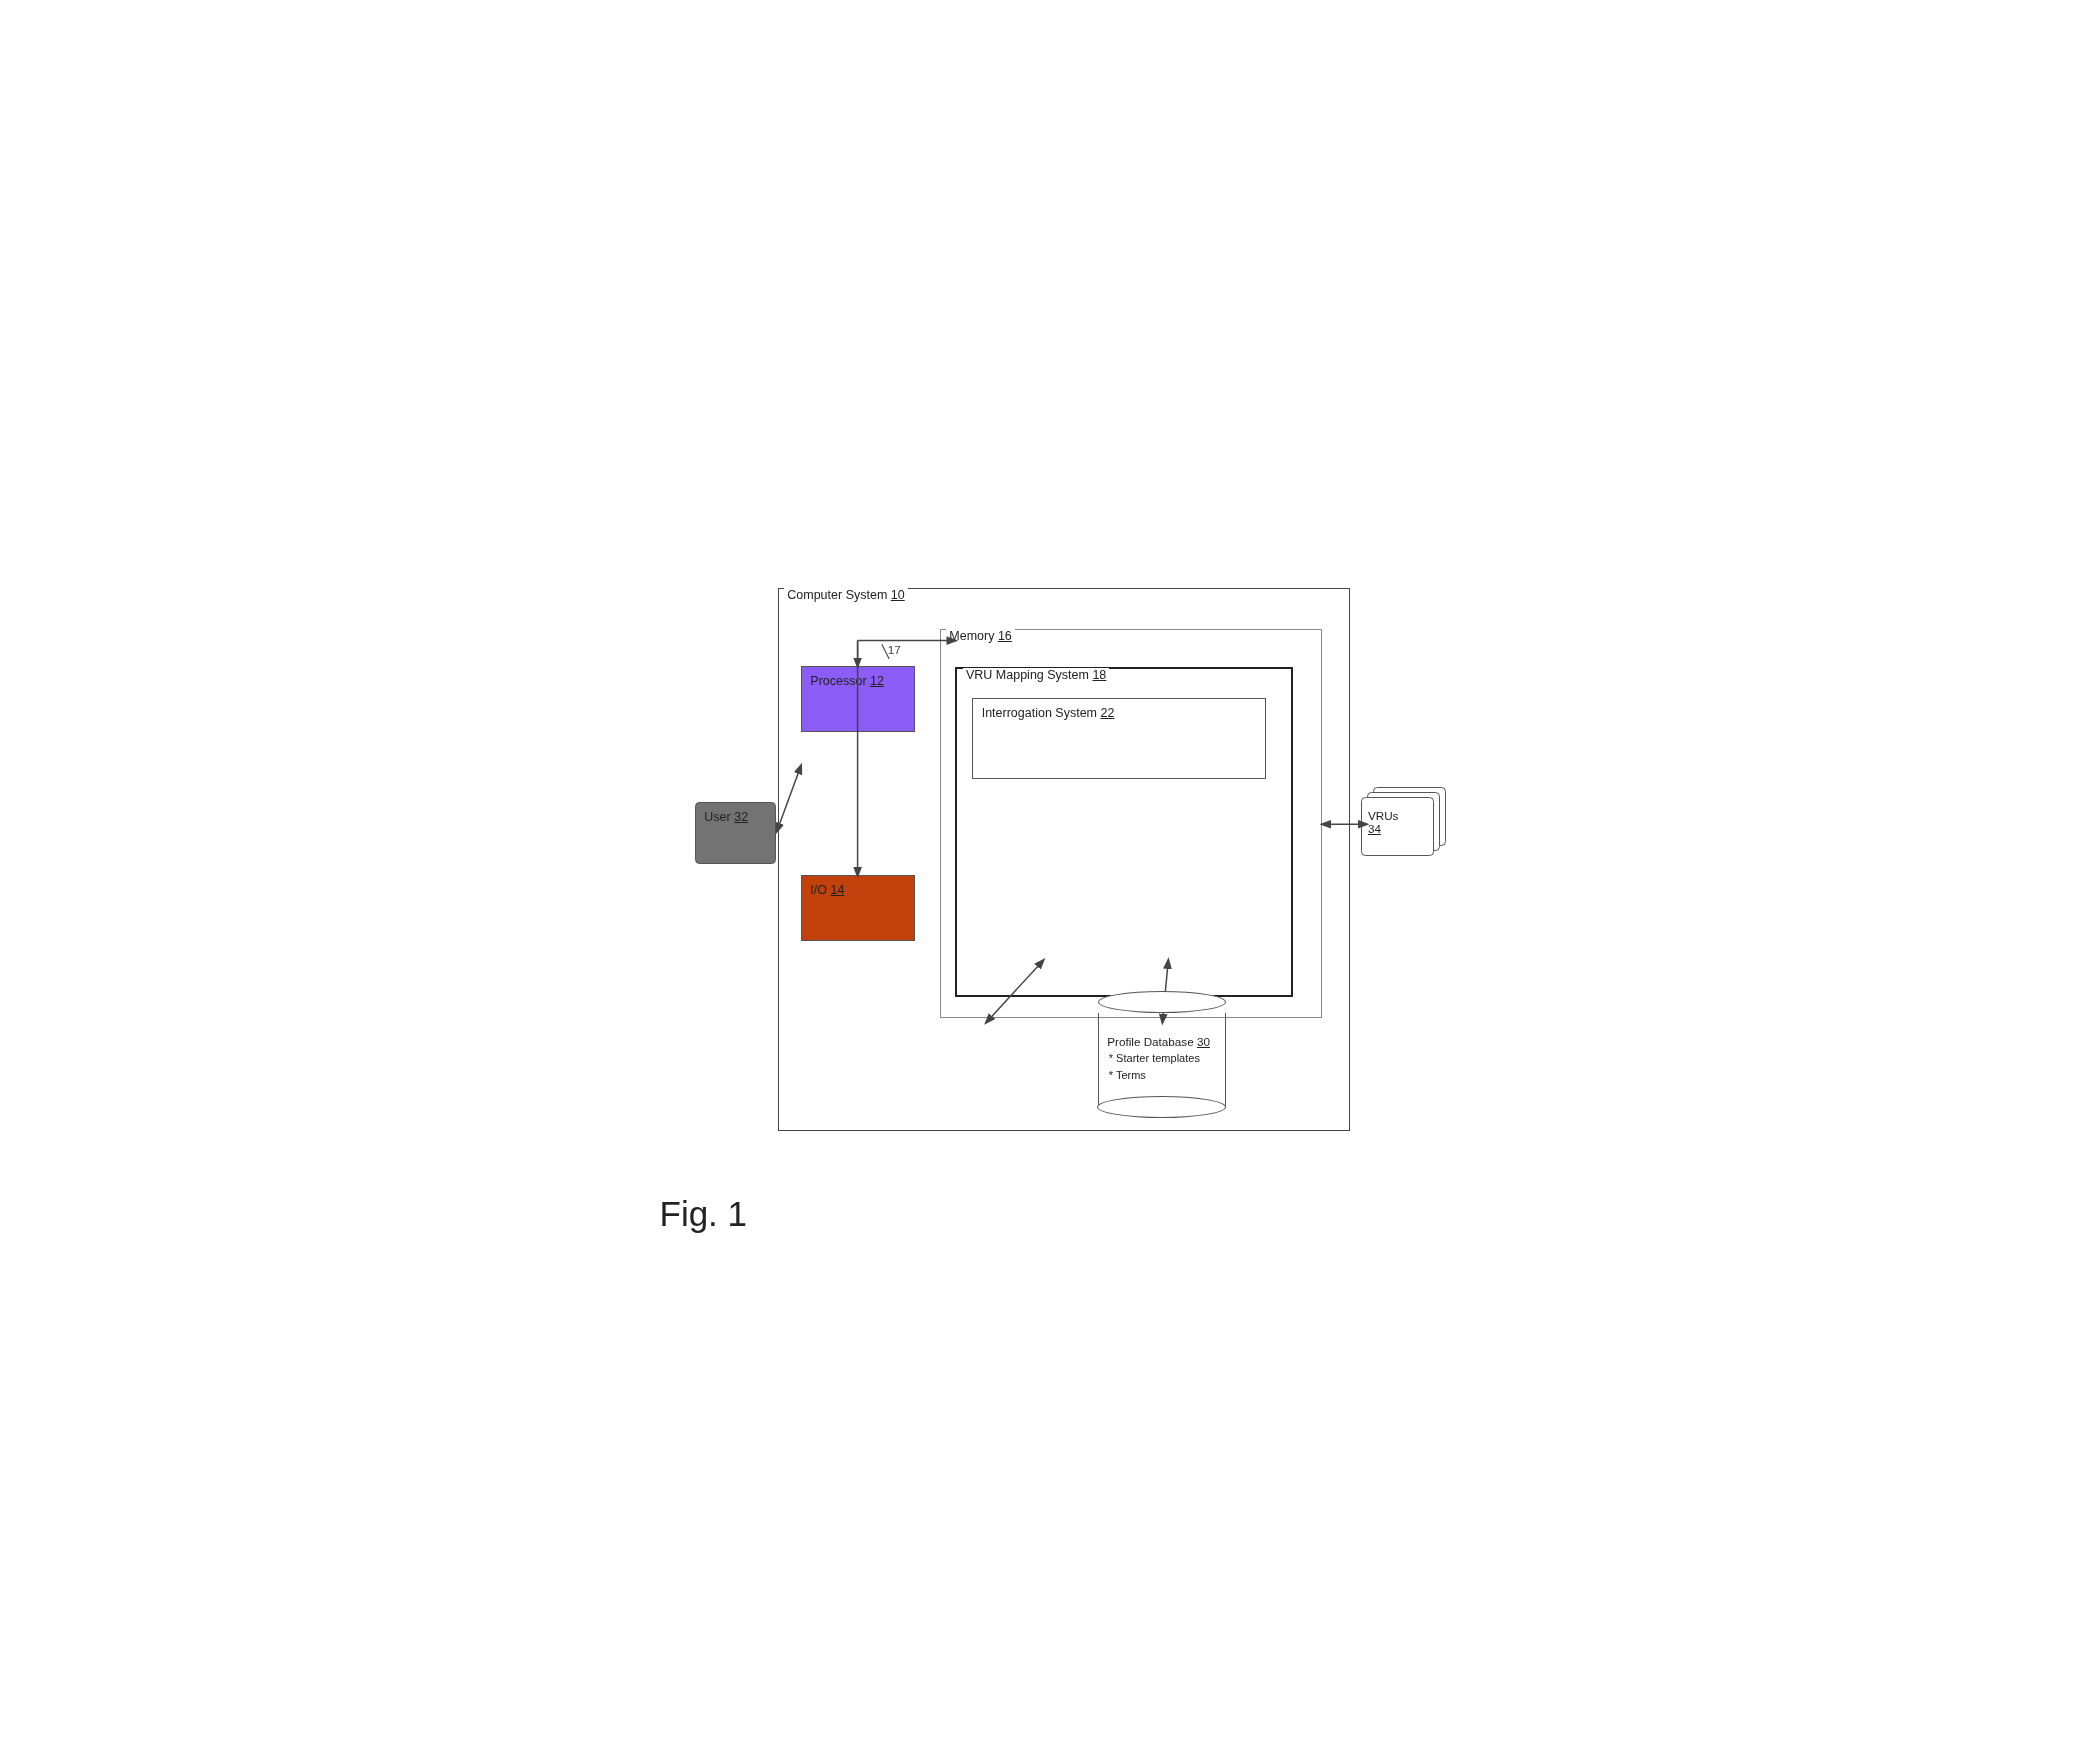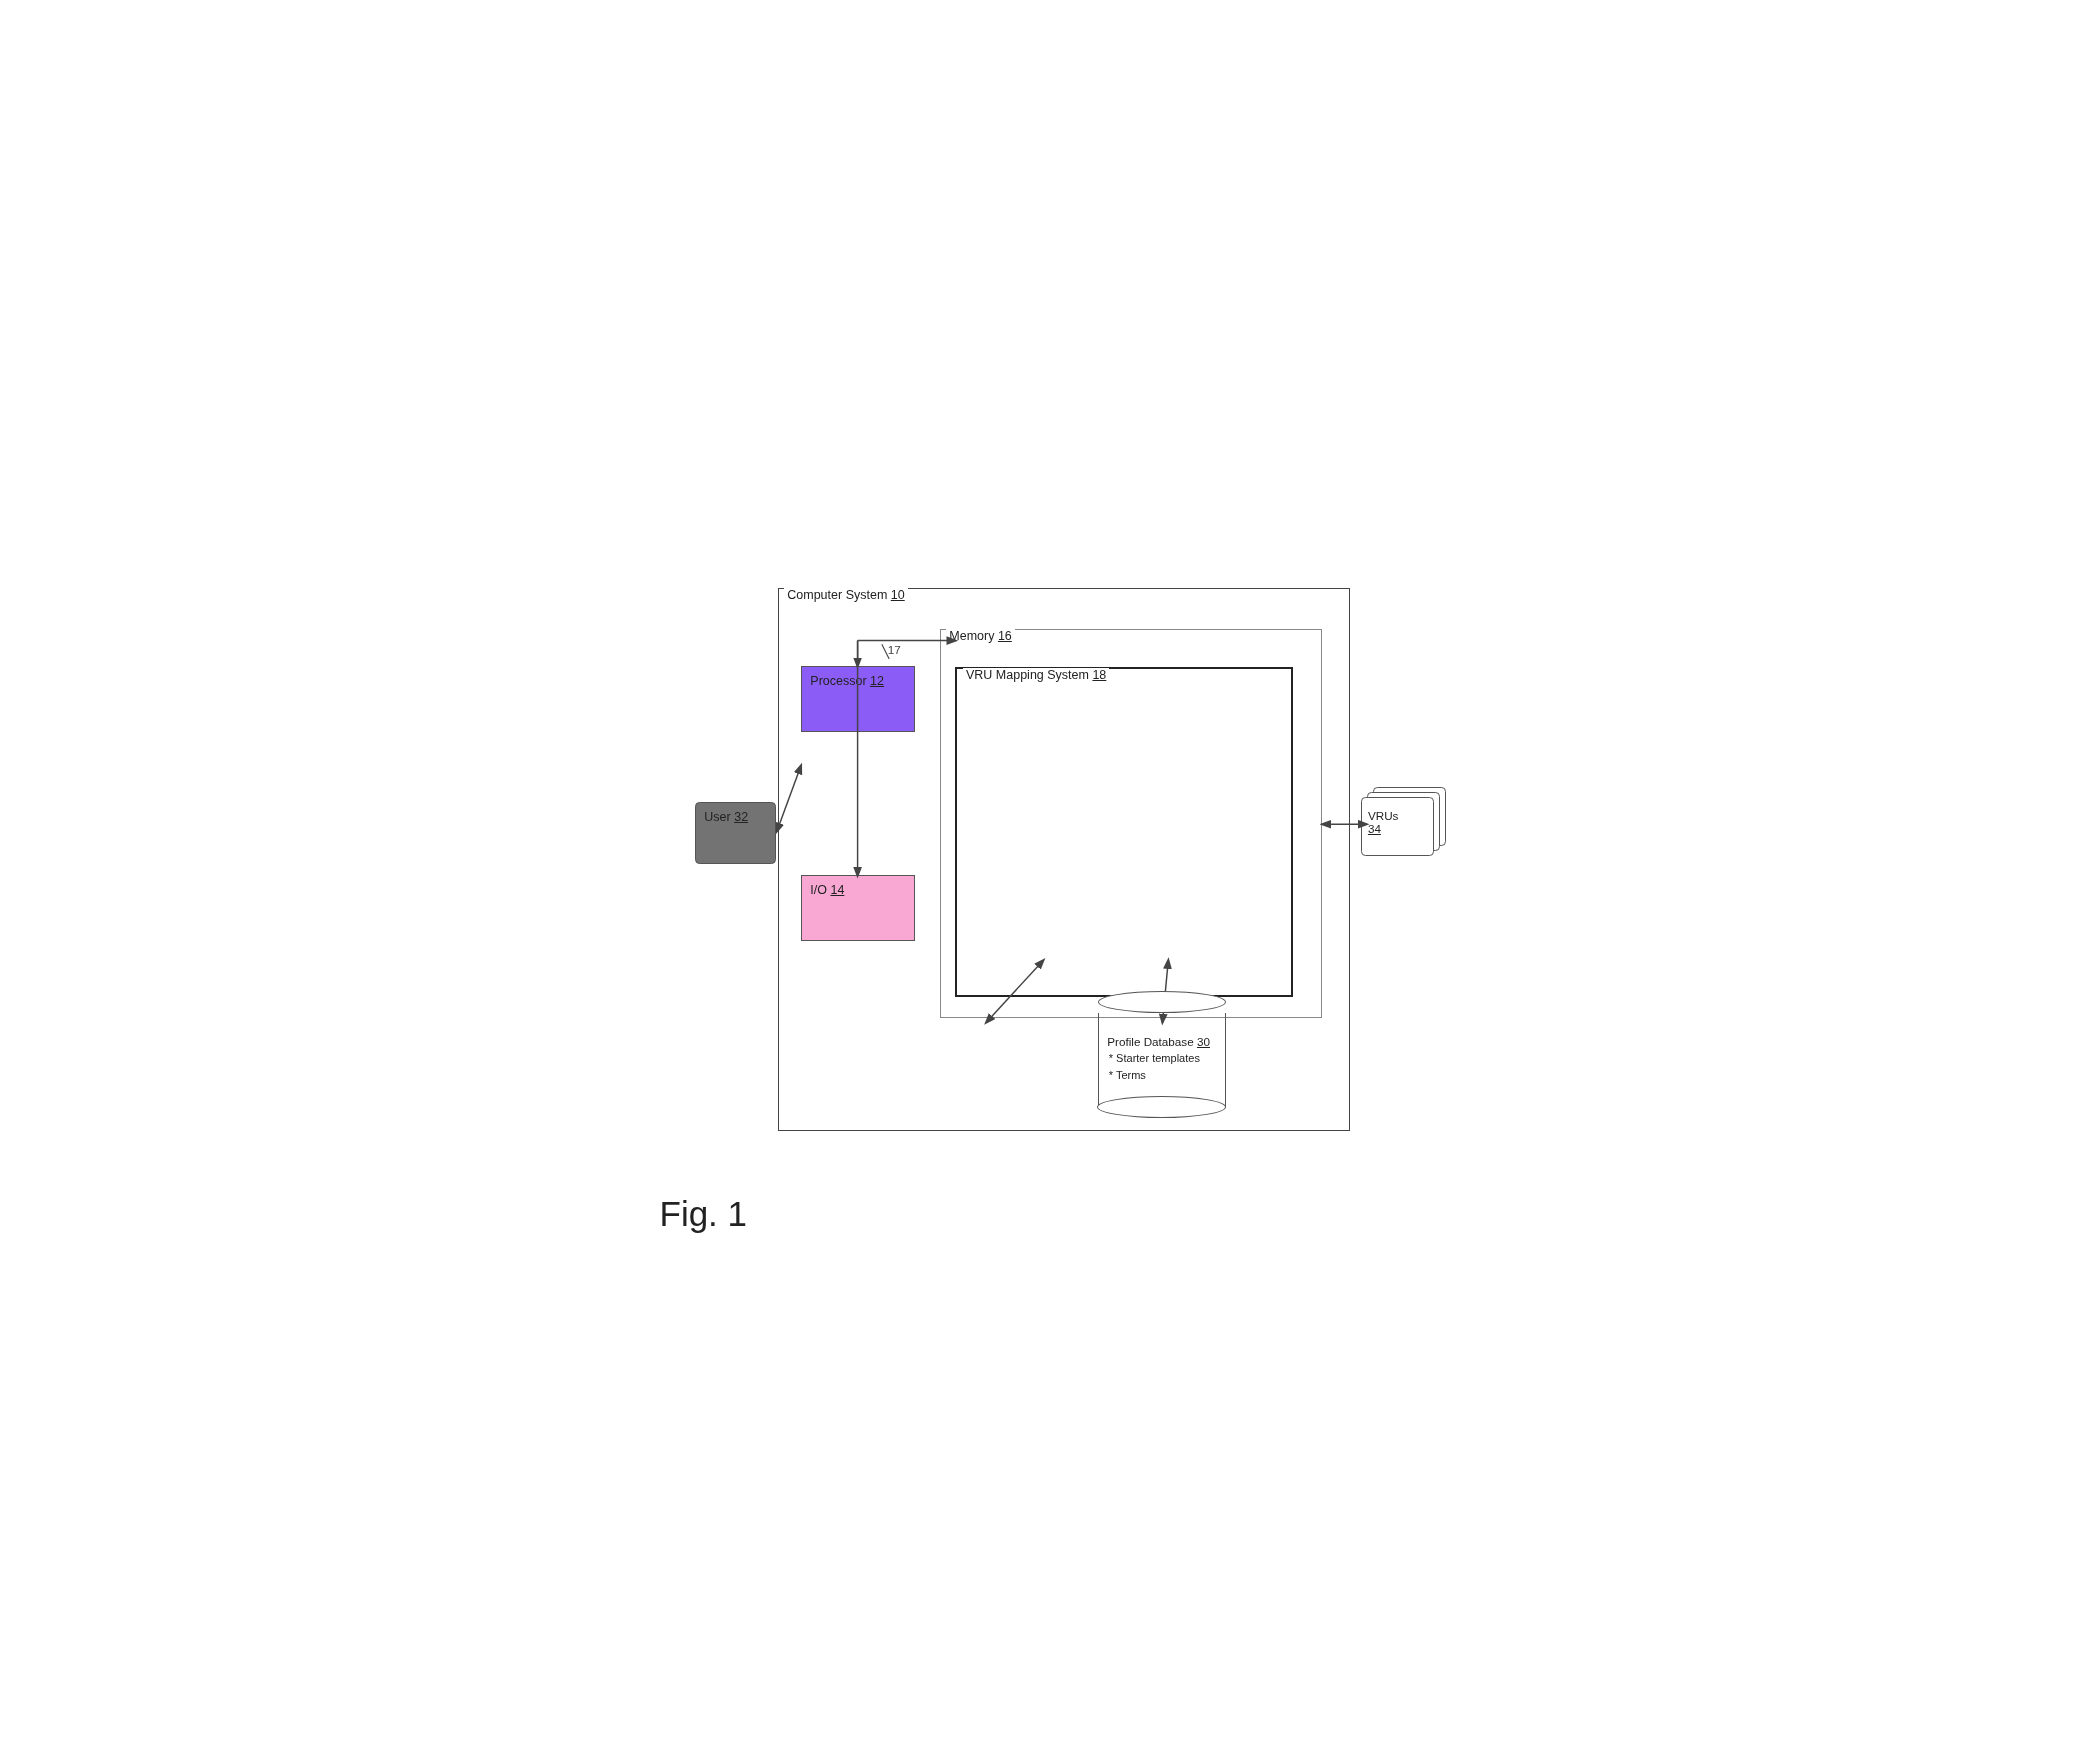--- a/index.html
+++ b/index.html
@@ -86,21 +86,21 @@
       background: #8b5cf6;
     }
     
     .io-box {
       border: 1.5px solid #555;
       position: absolute;
       top: 286px;
       left: 22px;
       width: 114px;
       height: 66px;
-      background: #f9a8d4;
+      background: #c2410c;
     }
     
     .user-box {
       border: 1.5px solid #555;
       position: absolute;
       top: 213px;
       left: -84px;
       width: 81px;
       height: 62px;
       background: #737373;
@@ -239,20 +239,26 @@
         <span>Memory</span>
         <span> </span><span class="underline">16</span>
       </span>
 
       <div class="vru-mapping-box">
         <span class="label-top-left">
           <span>VRU Mapping System</span>
           <span> </span><span class="underline">18</span>
         </span>
 
+        <div class="inner-box box-interrogation">
+          <span class="inner-box-label">
+            <span>Interrogation System</span>
+            <span> </span><span class="underline">22</span>
+          </span>
+        </div>
 
 
 
       </div>
     </div>
 
     <div class="user-box">
       <span class="box-label-inner">
         <span>User</span>
         <span> </span><span class="underline">32</span>

